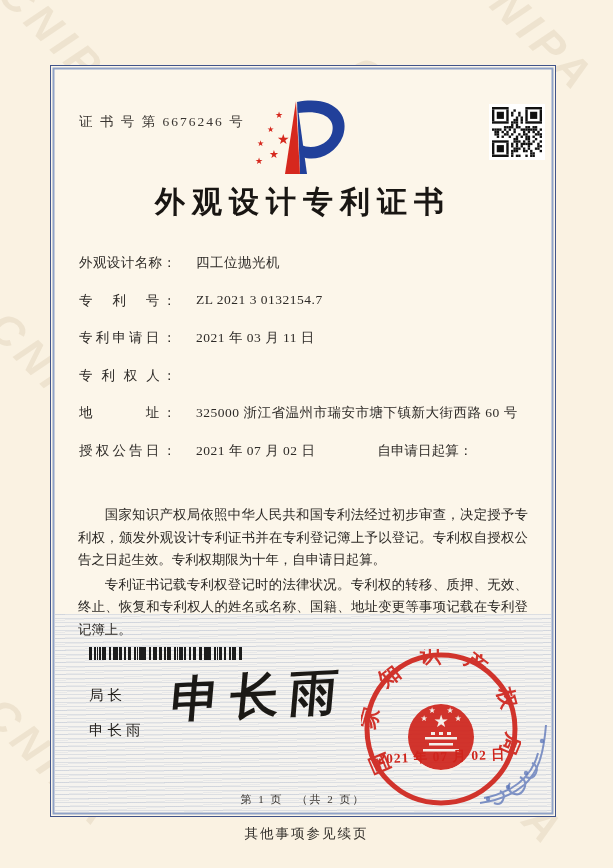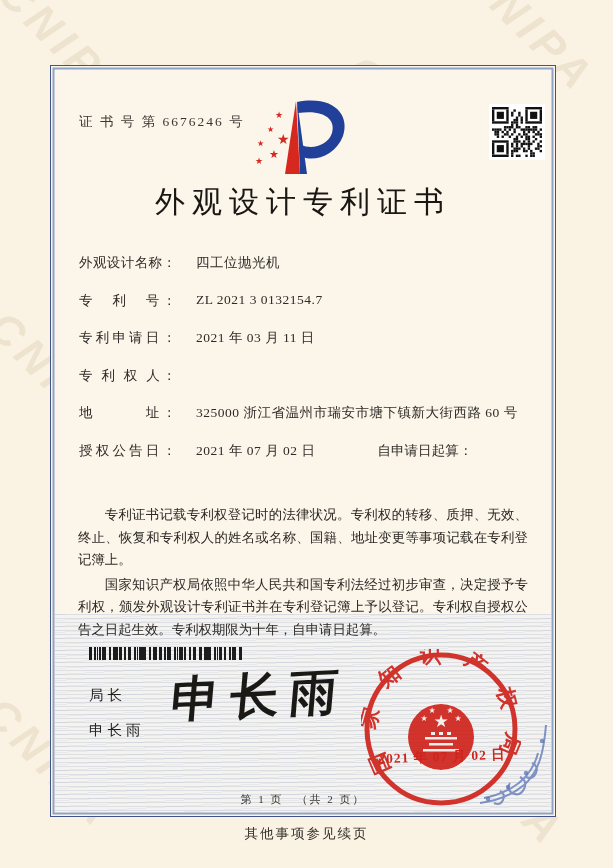--- a/index.html
+++ b/index.html
@@ -40,21 +40,21 @@
     z-index:1;
   }
   .cert-no {
     position:absolute; left:28px; top:38px;
     font-size:13.5px; letter-spacing:2px; color:#3a3632; z-index:2;margin-top:9px;
   }
   .logo { position:absolute; left:200px; top:28px; width:100px; height:92px; z-index:2; }
   .qr { position:absolute; left:438px; top:38px; width:56px; height:56px; background:#fff; padding:3px; z-index:2; }
   .title {
     position:absolute; left:0; top:116px; width:100%;
-    text-align:center; font-size:30px; font-weight:normal;
+    text-align:center; font-size:30px; font-weight:bold;
     letter-spacing:7px; color:#191613; z-index:2;
   }
   .fields { position:absolute; left:28px; top:188px; right:0; z-index:2; }
   .frow { height:37.5px; font-size:13.5px; color:#2e2b28; display:flex; align-items:flex-start; }
   .flabel {
     display:inline-block; width:97px;
     text-align:justify; text-align-last:justify;
     color:#2e2b28; flex:0 0 auto;
   }
   .fvalue { margin-left:20px; letter-spacing:0.5px; }
@@ -292,22 +292,22 @@
     <div class="frow double">
       <span class="flabel">授权公告日：</span>
       <span class="fvalue">2021 年 07 月 02 日</span>
       <span class="pair2">
         <span class="flabel2">自申请日起算：</span>
       </span>
     </div>
   </div>
 
   <div class="body-text">
+    <p>国家知识产权局依照中华人民共和国专利法经过初步审查，决定授予专利权，颁发外观设计专利证书并在专利登记簿上予以登记。专利权自授权公告之日起生效。专利权期限为十年，自申请日起算。</p>
     <p>专利证书记载专利权登记时的法律状况。专利权的转移、质押、无效、终止、恢复和专利权人的姓名或名称、国籍、地址变更等事项记载在专利登记簿上。</p>
-    <p>国家知识产权局依照中华人民共和国专利法经过初步审查，决定授予专利权，颁发外观设计专利证书并在专利登记簿上予以登记。专利权自授权公告之日起生效。专利权期限为十年，自申请日起算。</p>
   </div>
 
   <div class="barcode"></div>
 
   <div class="director-label">局长</div>
   <div class="director-name">申长雨</div>
 
   <div class="signature">申长雨</div>
 
   <div class="seal">

